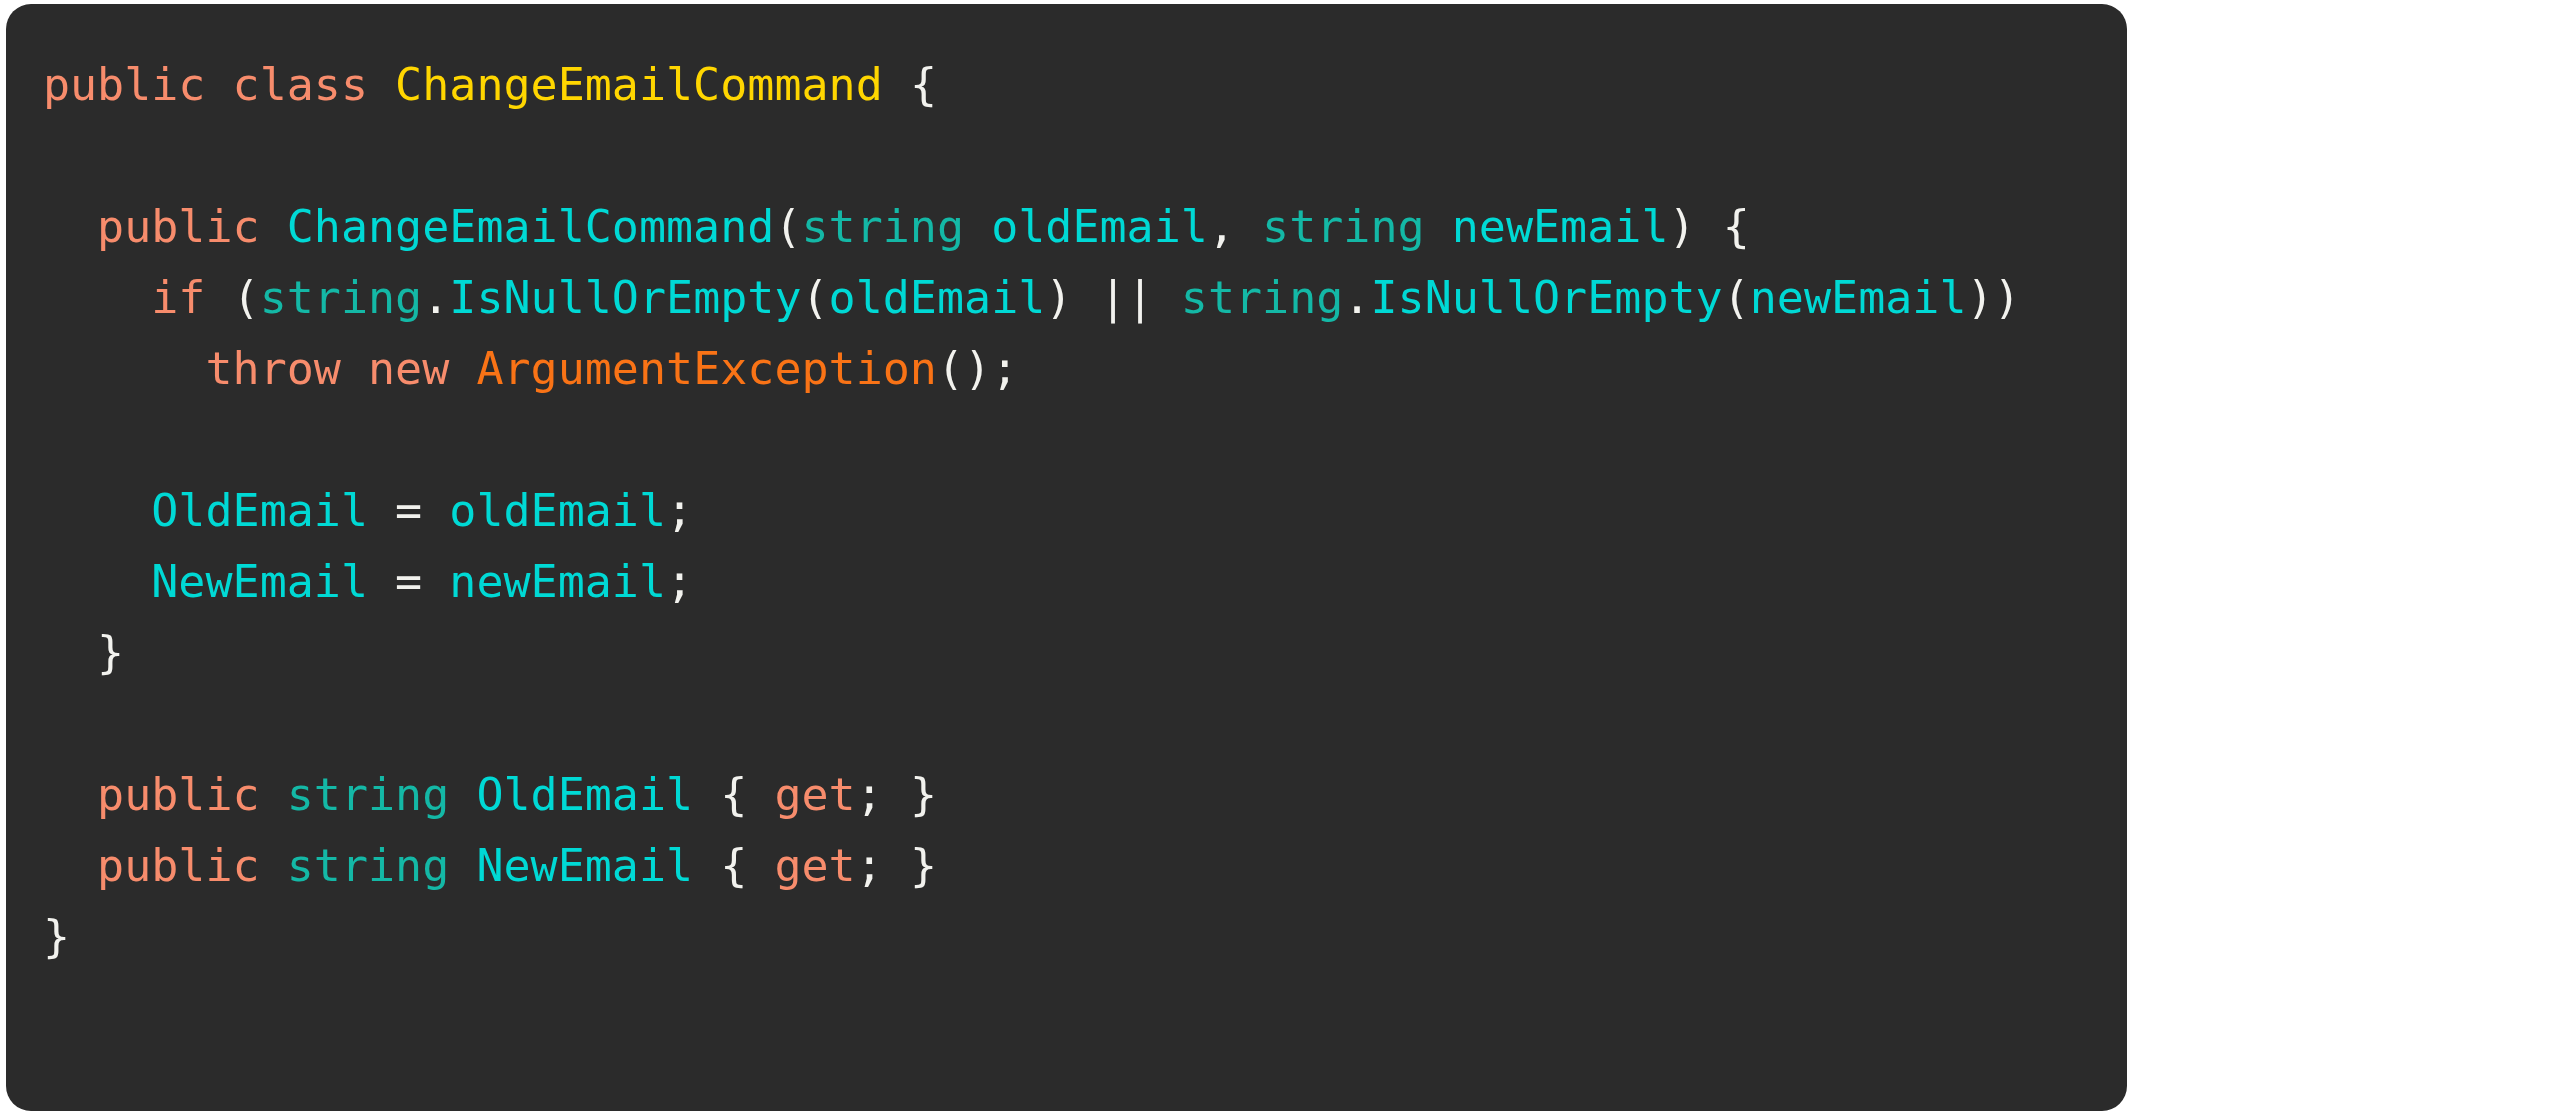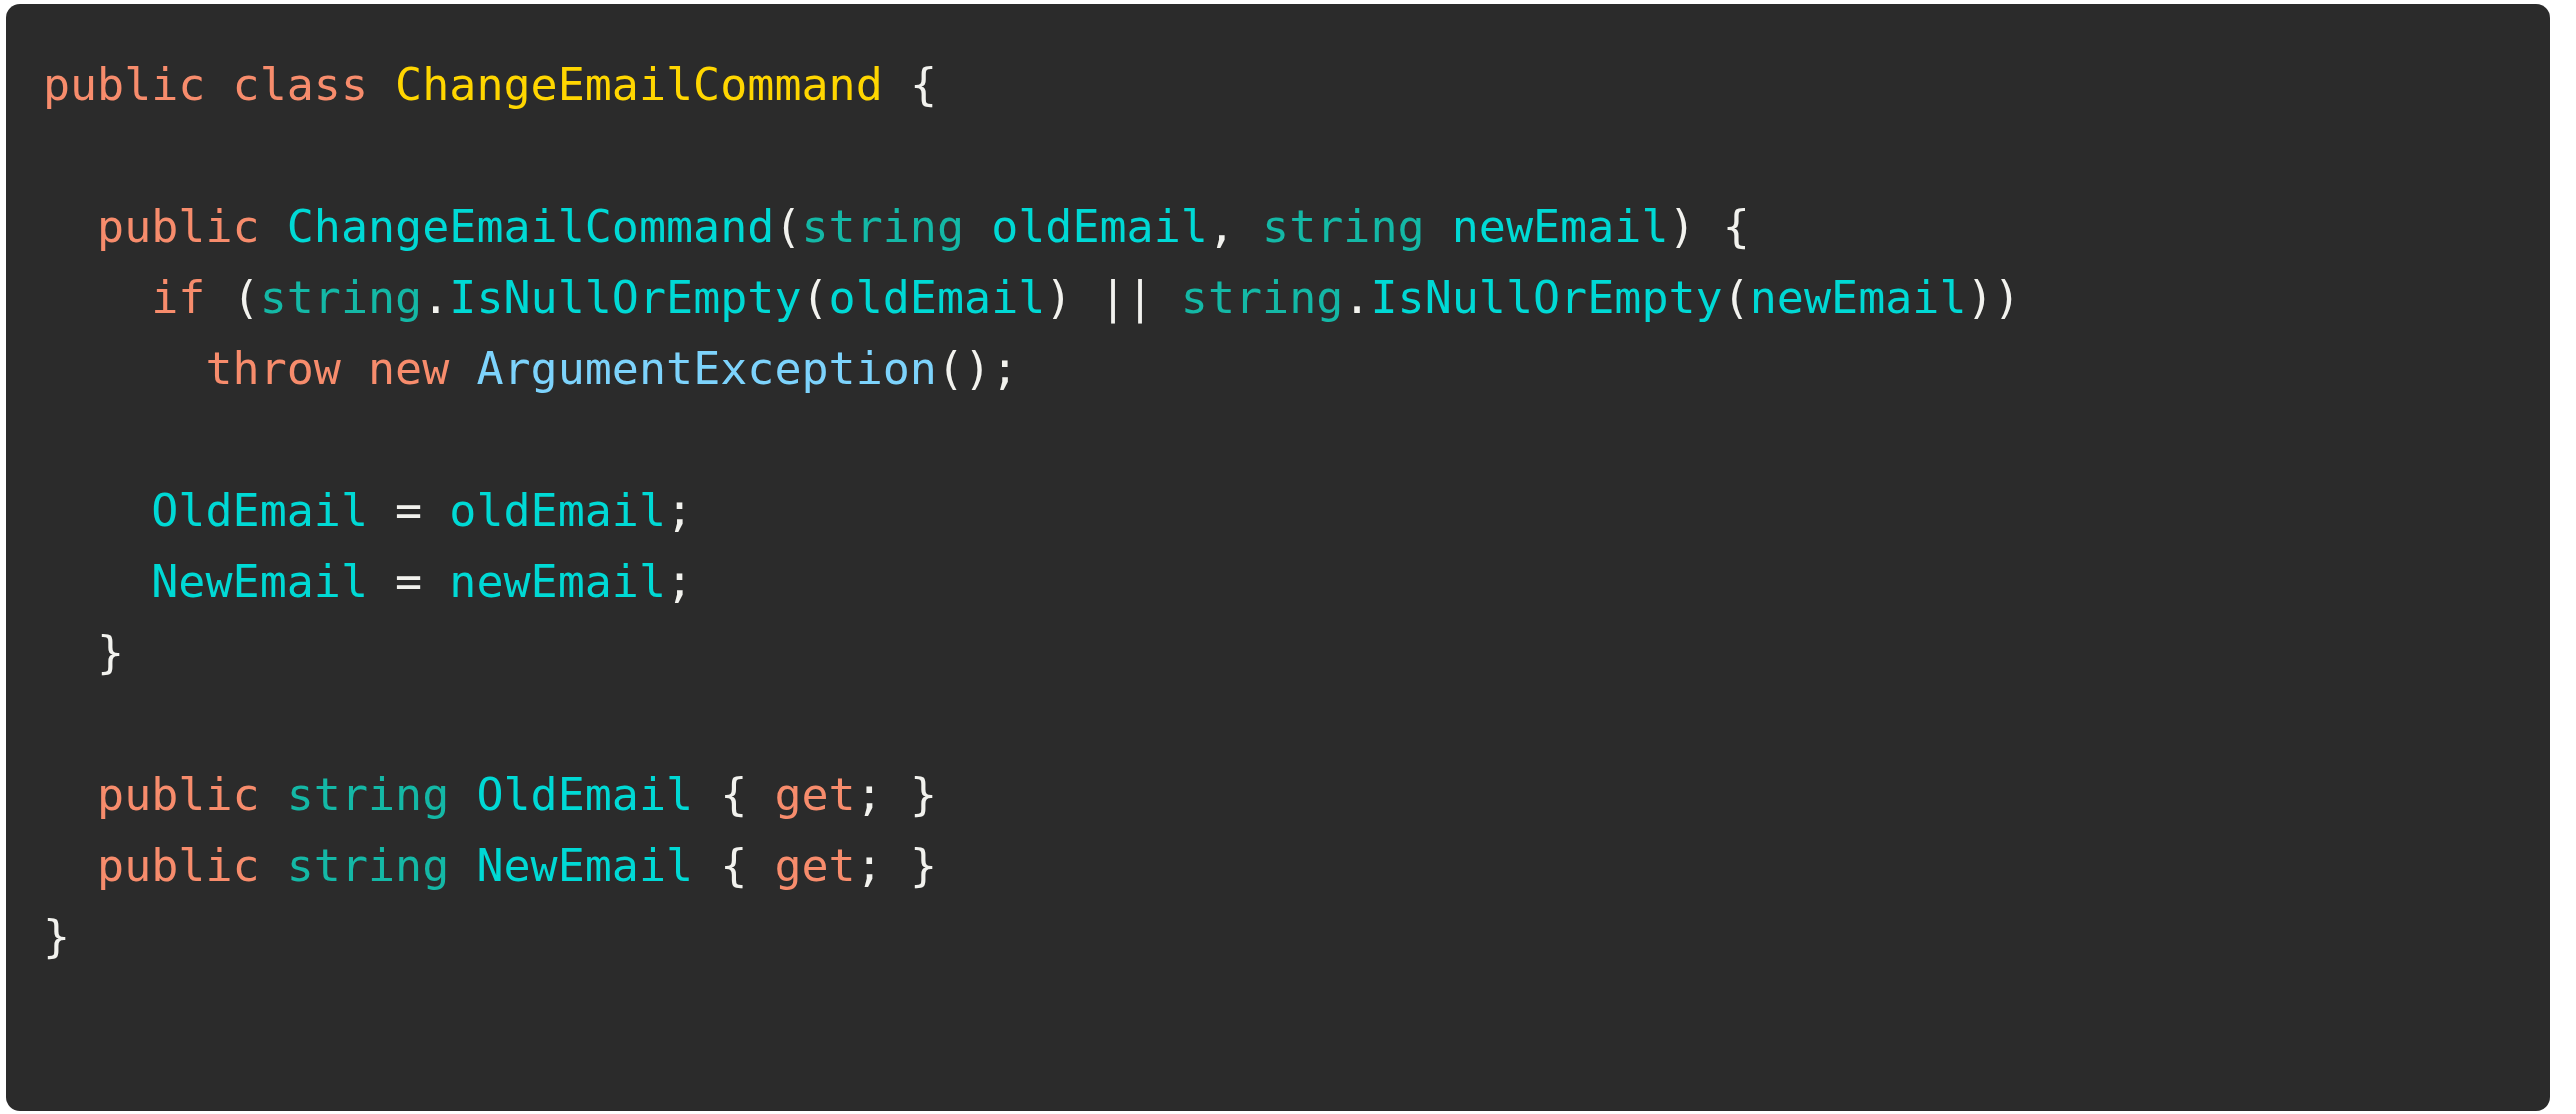--- a/index.html
+++ b/index.html
@@ -9,24 +9,24 @@
     background: #ffffff;
     width: 2576px;
     height: 1115px;
     overflow: hidden;
   }
 
   #code-card {
     position: absolute;
     left: 5.9px;
     top: 3.9px;
-    width: 2544px;
+    width: 2121px;
     height: 1107px;
     background: #2b2b2b;
-    border-radius: 14px;
+    border-radius: 25px;
     box-sizing: border-box;
     padding: 45px 0 18px 0;
     overflow: hidden;
   }
 
   #code-block {
     font-family: "DejaVu Sans Mono", "Liberation Mono", monospace;
     font-size: 45px;
     line-height: 71px;
     letter-spacing: 0px;
@@ -43,21 +43,21 @@
     font-family: "DejaVu Sans Mono", "Liberation Mono", monospace;
   }
 
   .code-line.blank { color: transparent; }
 
   .tok { white-space: pre; }
 
   .tok-plain    { color: #14b8a6; }
   .tok-keyword  { color: #f78c6c; }
   .tok-class    { color: #ffd600; }
-  .tok-type     { color: #7dd3fc; }
+  .tok-type     { color: #f97316; }
   .tok-ident    { color: #00d9d5; }
   .tok-func     { color: #00d9d5; }
   .tok-param    { color: #00d9d5; }
   .tok-punct    { color: #f2f2ee; }
   .tok-op       { color: #f2f2ee; }
 </style>
 </head>
 <body>
 
 <div id="code-card">

